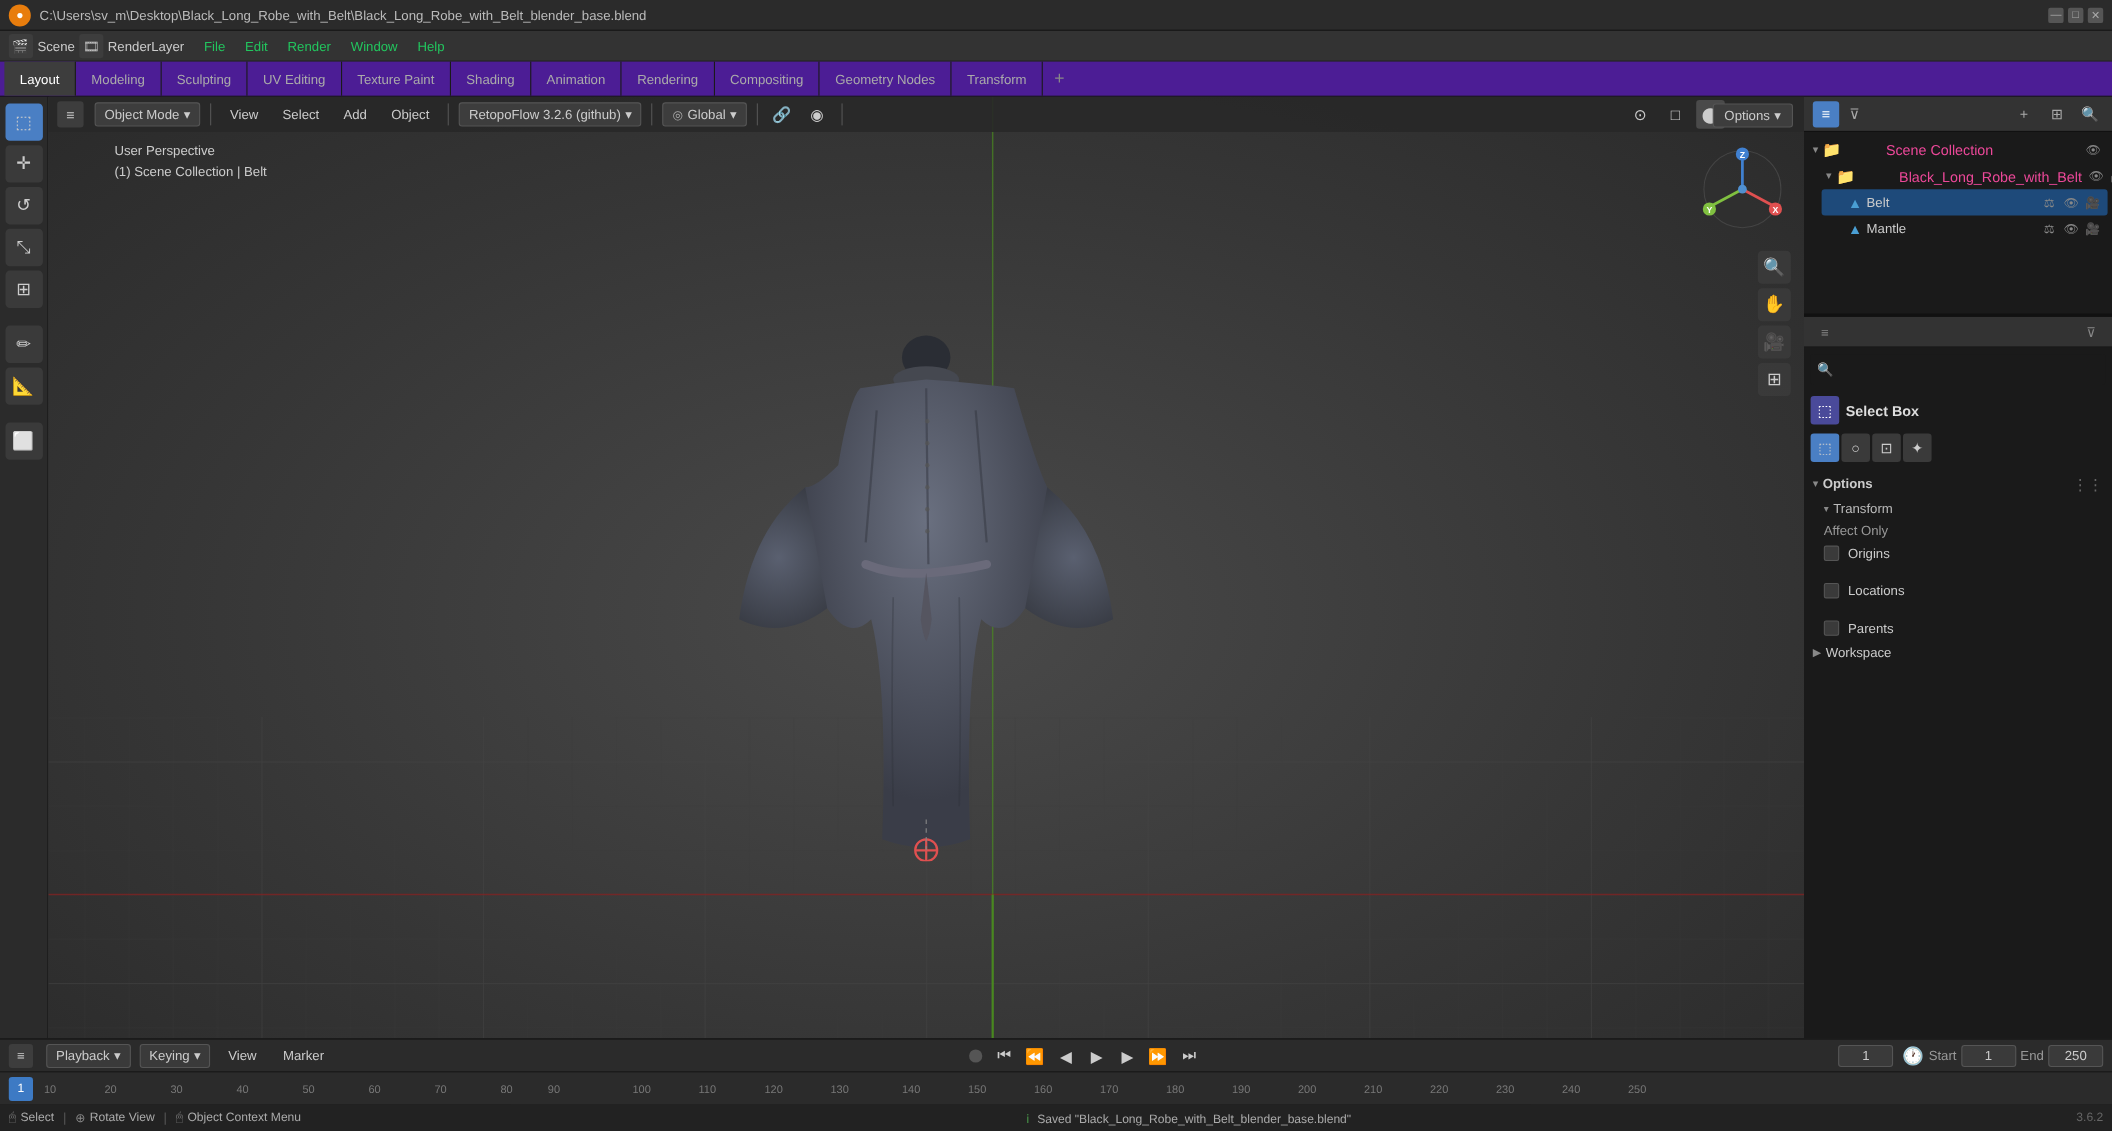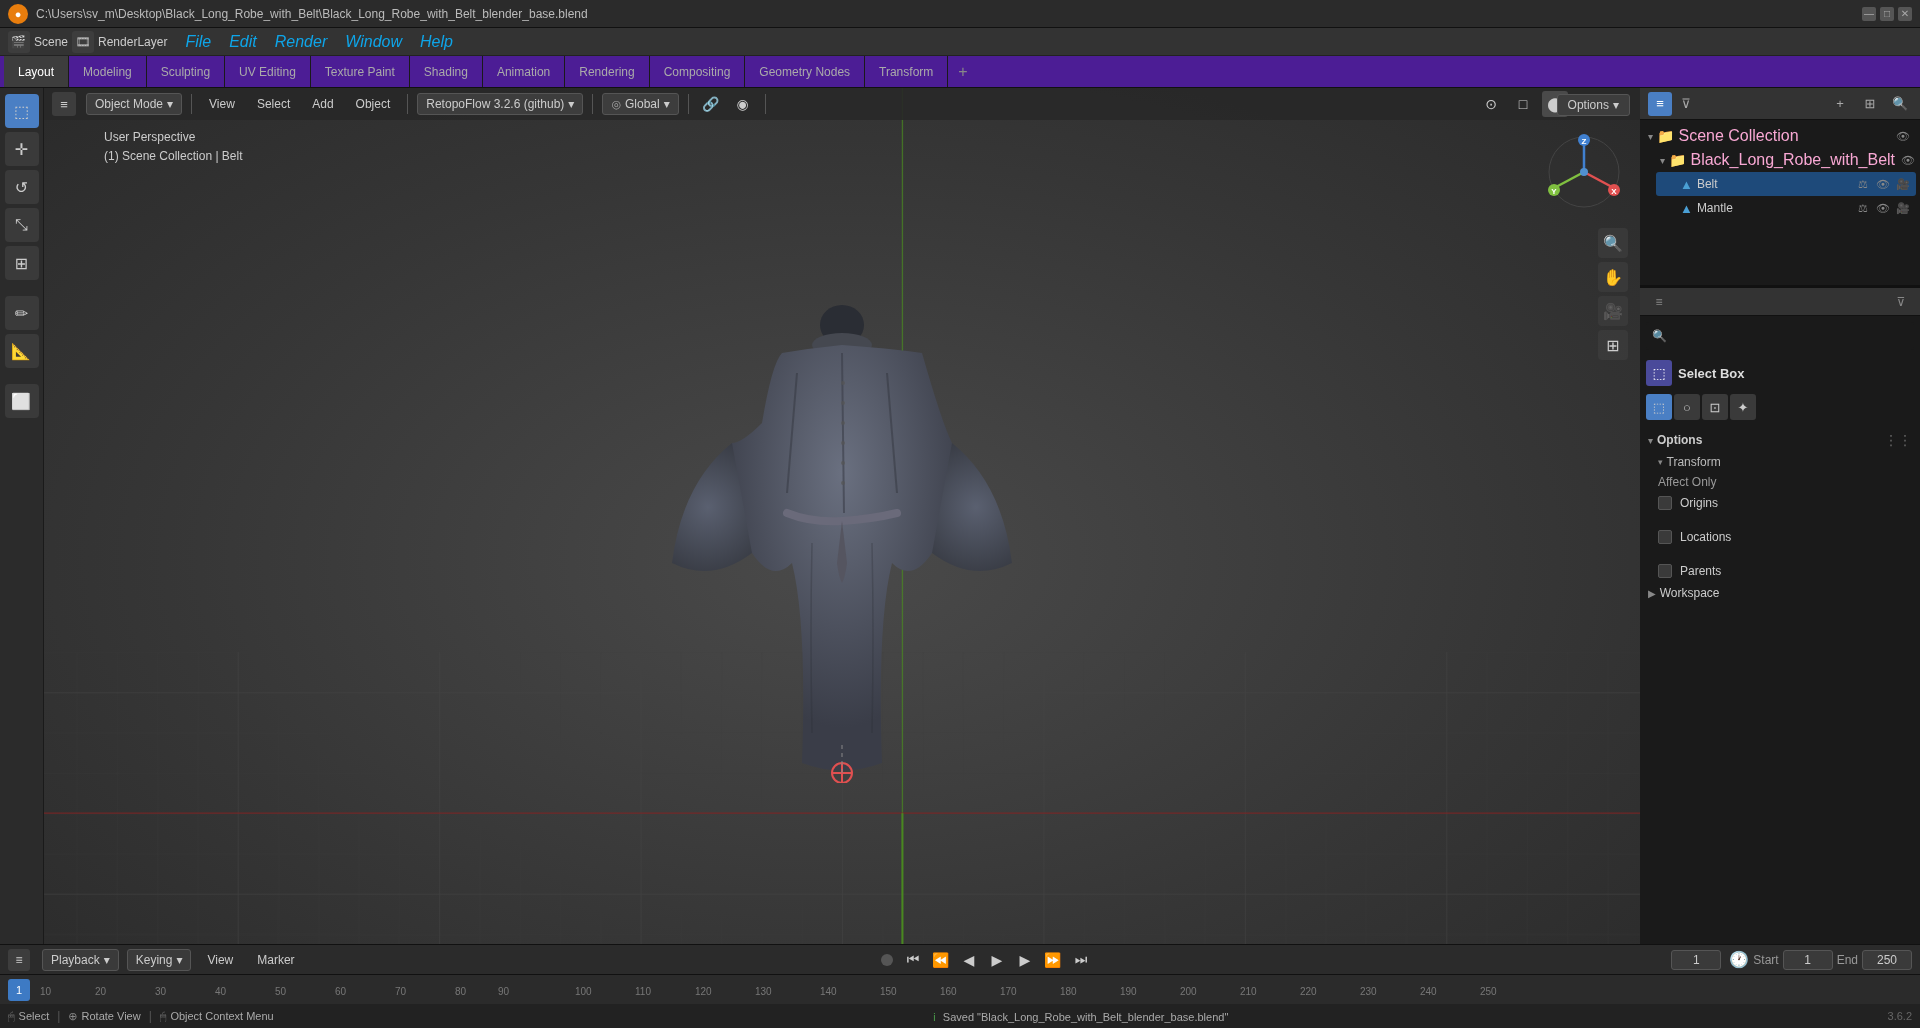--- a/index.html
+++ b/index.html
@@ -57,23 +57,22 @@
       display: flex;
       align-items: center;
       padding: 0 8px;
       gap: 2px;
       border-bottom: 1px solid #222;
     }
     .menu-item {
       padding: 4px 8px;
       cursor: pointer;
       border-radius: 3px;
-      font-size: 16px;
-      color: #0ea5e9;
-      font-style: italic;
+      font-size: 12px;
+      color: #22c55e;
     }
 
     
     #workspace-tabs {
       width: 100%;
       height: 32px;
       background: #4c1d95;
       display: flex;
       align-items: stretch;
       border-bottom: 1px solid #111;
@@ -289,22 +288,23 @@
     .coll-triangle {
       font-size: 10px;
       color: #888;
     }
     .coll-icon {
       font-size: 14px;
       color: #888;
     }
     .coll-name {
       flex: 1;
-      font-size: 16px;
-      color: #f9a8d4;
+      font-size: 13px;
+      color: #ec4899;
+      margin-left: 36px;
     }
     .coll-actions {
       display: flex; gap: 2px;
     }
     .coll-action-btn {
       width: 18px; height: 18px;
       border-radius: 2px;
       display: flex; align-items: center; justify-content: center;
       cursor: pointer;
       color: #888;

